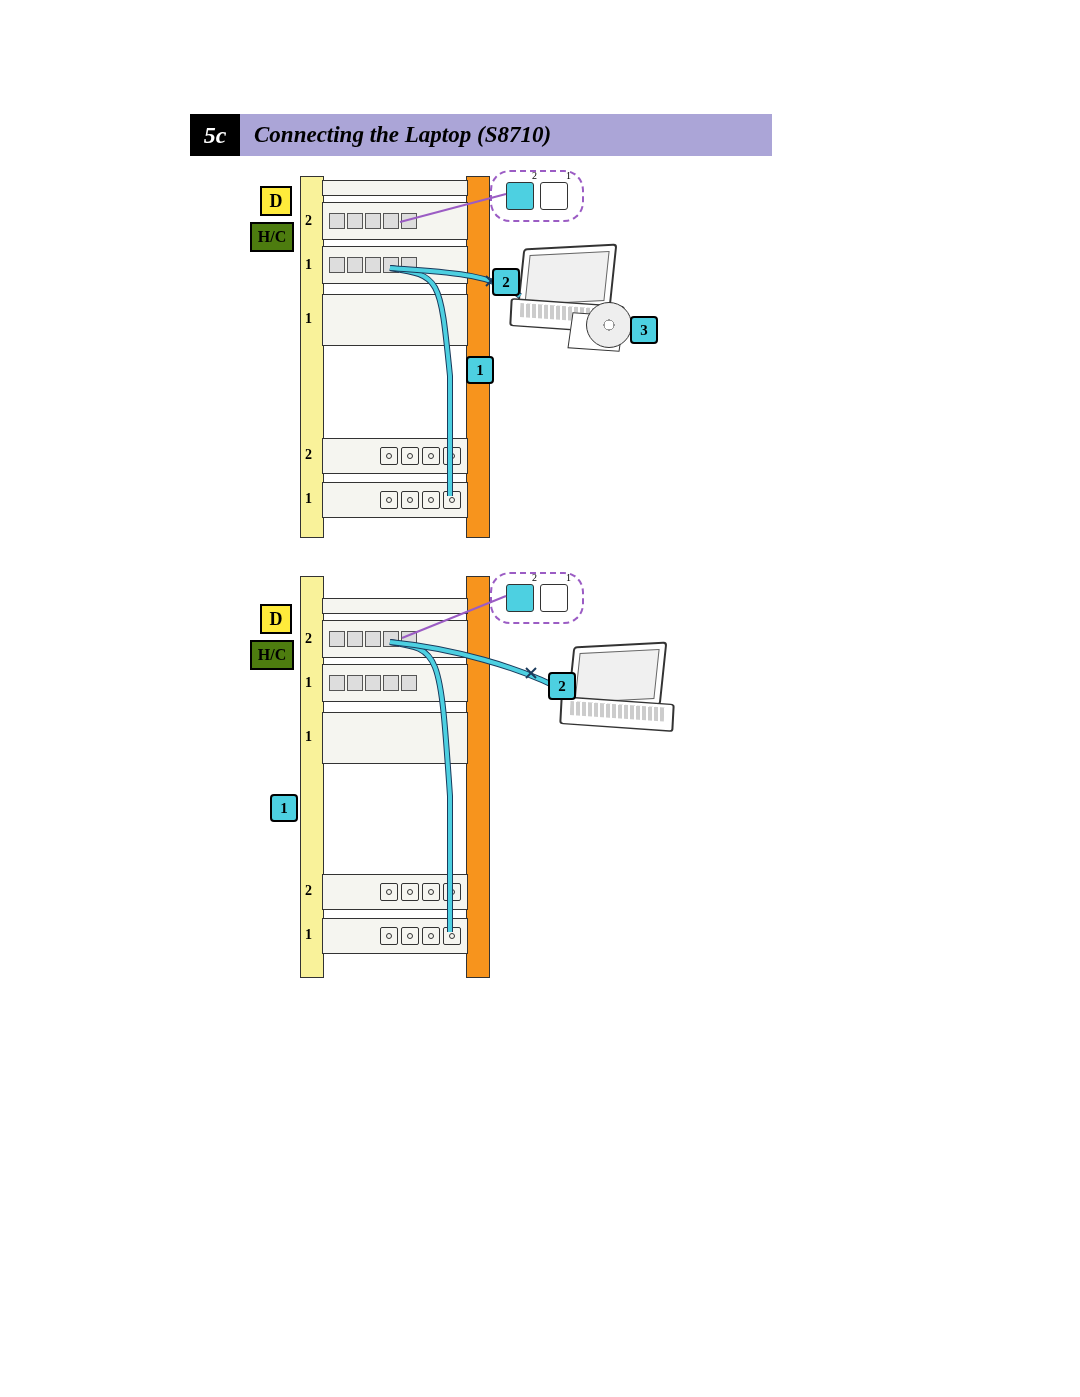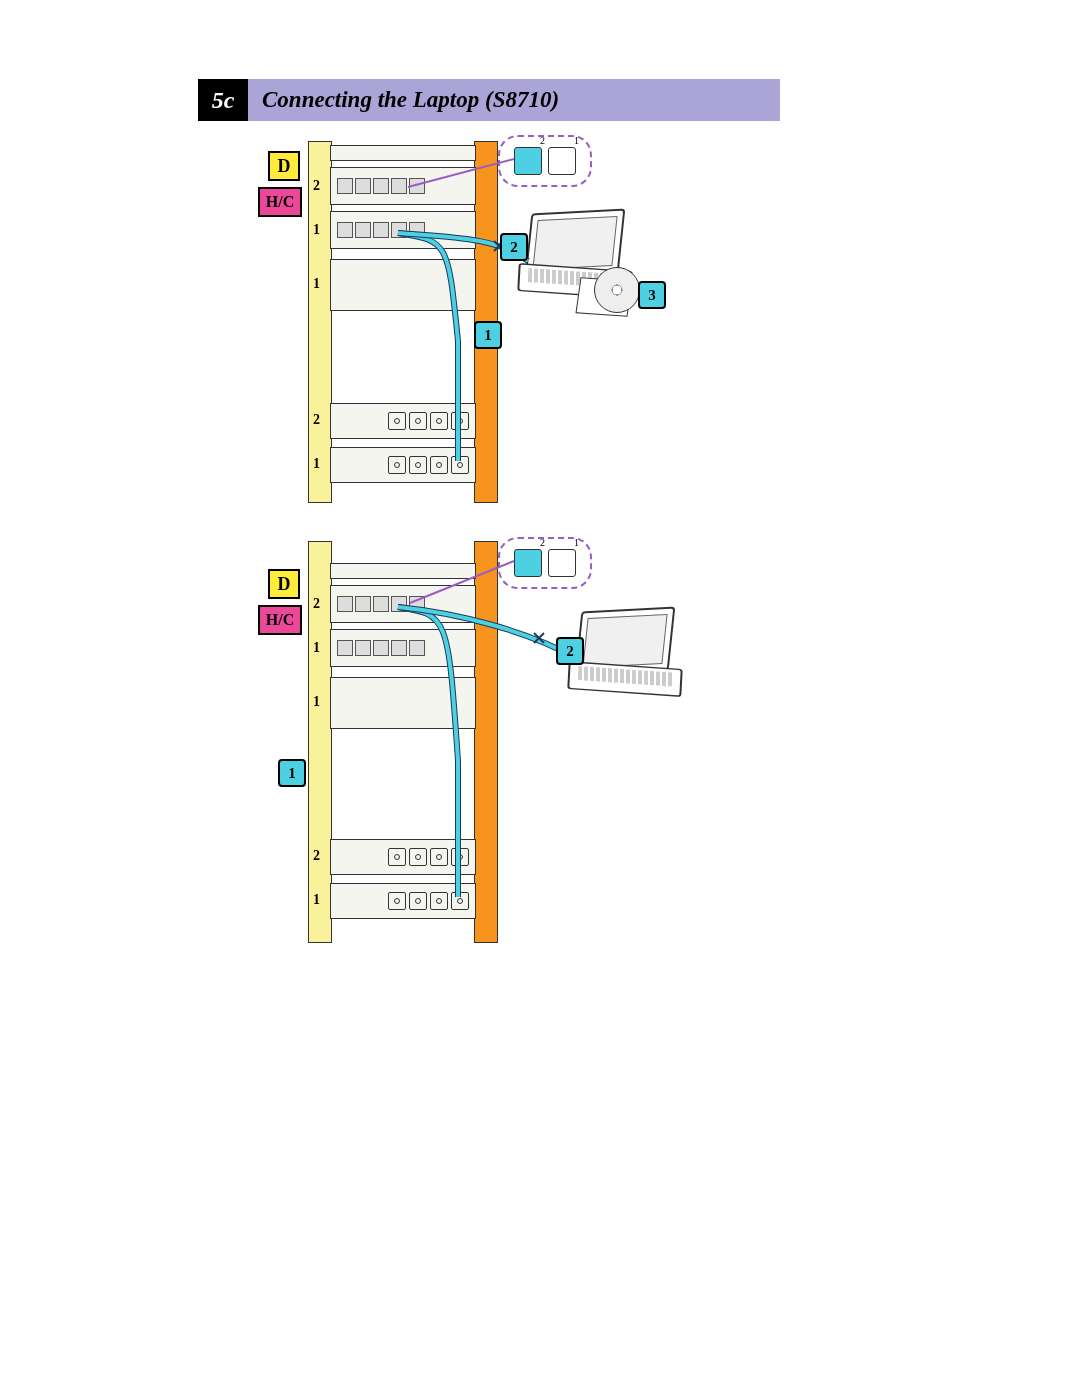--- a/index.html
+++ b/index.html
@@ -1,24 +1,24 @@
 <!DOCTYPE html>
 <html><head>
 <meta charset="utf-8">
 <style>
   html,body{margin:0;padding:0;background:#fff;font-family:"Times New Roman",serif;}
-  .page{width:892px;height:1397px;position:relative;box-sizing:border-box;padding:79px 120px 100px 190px;margin-left:8px;}
+  .page{width:892px;height:1397px;position:relative;box-sizing:border-box;padding:114px 120px 100px 190px;}
   .section{margin-bottom:40px;}
   .hdr{display:flex;align-items:stretch;height:42px;}
   .hdr-num{width:50px;background:#000;color:#fff;font-style:italic;font-weight:bold;font-size:24px;display:flex;align-items:center;justify-content:center;font-family:"Times New Roman",serif;}
   .hdr-title{flex:1;background:#aba5d7;color:#000;font-style:italic;font-weight:bold;font-size:23px;display:flex;align-items:center;padding-left:14px;}
   .fig{position:relative;height:360px;margin-top:20px;}
   .legend{position:absolute;left:60px;top:10px;}
   .legend-d{width:28px;height:26px;background:#ffeb3b;border:2px solid #000;display:flex;align-items:center;justify-content:center;font-weight:bold;font-size:18px;margin-bottom:6px;margin-left:10px;}
-  .legend-hc{width:40px;height:26px;background:#ec4899;border:2px solid #000;display:flex;align-items:center;justify-content:center;font-weight:bold;font-size:16px;color:#000;}
+  .legend-hc{width:40px;height:26px;background:#4d7c0f;border:2px solid #000;display:flex;align-items:center;justify-content:center;font-weight:bold;font-size:16px;color:#000;}
   .rack{position:absolute;left:110px;top:0;width:190px;height:360px;}
   .rack-left{position:absolute;left:0;top:0;width:22px;height:100%;background:#f9f29a;border:1.5px solid #333;}
   .rack-right{position:absolute;right:0;top:0;width:22px;height:100%;background:#f7941d;border:1.5px solid #333;}
   .rack-unit{position:absolute;left:22px;right:22px;background:#f5f5f0;border:1.5px solid #333;}
   .rack-unit.srv{height:36px;}
   .rack-unit.blank{height:50px;}
   .rack-unit.pdu{height:34px;}
   .rack-num{position:absolute;left:-18px;font-size:14px;font-weight:bold;color:#000;}
   .ports{position:absolute;left:6px;top:6px;right:6px;bottom:6px;display:flex;gap:2px;align-items:center;}
   .port{width:14px;height:14px;background:#ddd;border:1px solid #555;}

